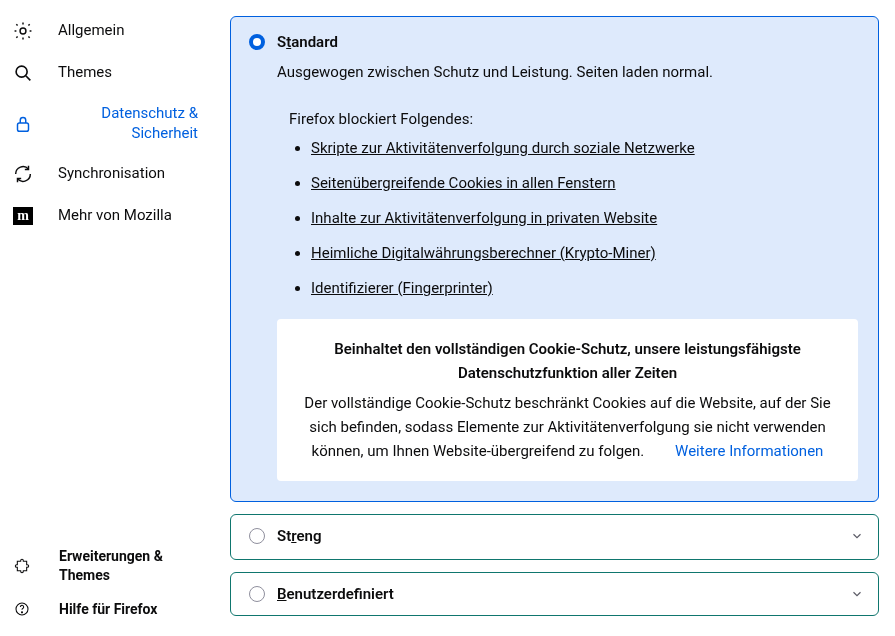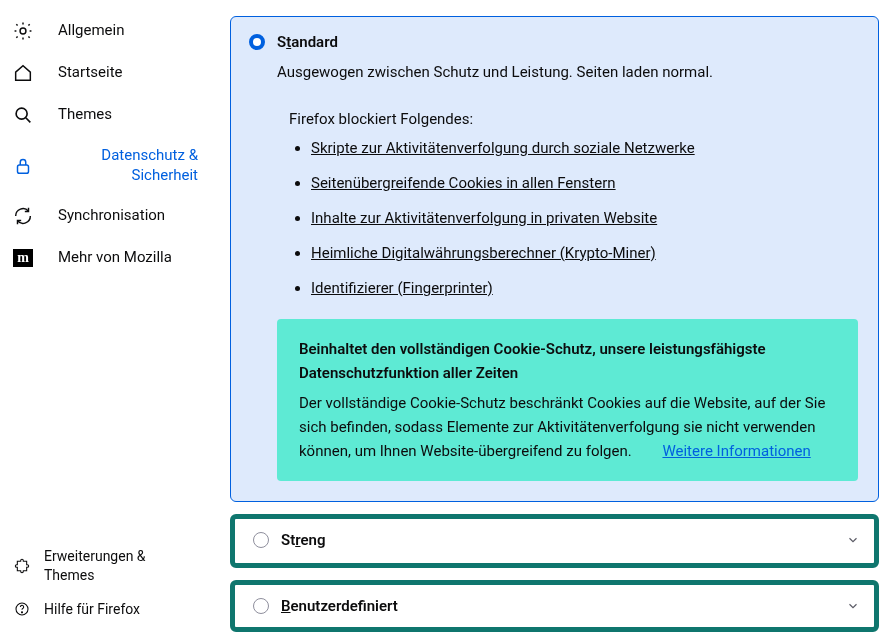--- a/index.html
+++ b/index.html
@@ -35,37 +35,38 @@
     flex-shrink: 0;
     display: flex;
     align-items: center;
     justify-content: center;
   }
   .sidebar-item.active { color: #0060df; text-align: right; }
   .sidebar-item.active svg { stroke: #0060df; }
   .sidebar-bottom .sidebar-item {
     padding: 8px 12px 8px 12px;
     font-size: 14px;
-    gap: 14px;
+    gap: 29px;
+    font-weight: bold;
   }
   .sidebar-bottom .icon { width: 16px; height: 16px; }
   .main {
     flex: 1;
     padding: 16px 16px 0 20px;
     overflow-y: hidden;
   }
   .option-card {
     border: 1px solid #0060df;
     border-radius: 6px;
     padding: 16px 20px 20px 18px;
     background: #deeafc;
     margin-bottom: 12px;
   }
   .option-card.collapsed {
-    border: 5px solid #0f766e;
+    border: 1px solid #0f766e;
     background: #fff;
     padding: 12px 14px 14px 18px;
     position: relative;
   }
   .option-header {
     display: flex;
     align-items: center;
     gap: 12px;
   }
   .radio {
@@ -101,33 +102,33 @@
   .block-list {
     padding-left: 34px;
     list-style: disc;
     text-decoration: underline;
   }
   .block-list li {
     margin-bottom: 14px;
     line-height: 1.4;
   }
   .info-box {
-    background: #5eead4;
+    background: #ffffff;
     border-radius: 4px;
     padding: 18px 22px;
     margin-top: 20px;
     line-height: 1.6;
+    text-align: center;
   }
   .info-title {
     font-weight: 600;
     margin-bottom: 6px;
   }
   .info-link {
     color: #0060df;
-    text-decoration: underline;
     margin-left: 27px;
     cursor: pointer;
   }
   .chevron {
     position: absolute;
     right: 14px;
     top: 14px;
   }
   .collapsed-desc {
     padding-left: 28px;
@@ -157,28 +158,20 @@
 <div class="sidebar">
   <div class="sidebar-top">
     <div class="sidebar-item">
       <span class="icon">
         <svg width="22" height="22" viewBox="0 0 24 24" fill="none" stroke="#0c0c0d" stroke-width="1.6">
             <circle cx="12" cy="12" r="3.2"></circle>
             <path d="M12 2.8v2M12 19.2v2M4.7 4.7l1.4 1.4M17.9 17.9l1.4 1.4M2.8 12h2M19.2 12h2M4.7 19.3l1.4-1.4M17.9 6.1l1.4-1.4"></path>
           </svg>
       </span>
       <span>Allgemein</span>
-    </div>
-    <div class="sidebar-item">
-      <span class="icon">
-        <svg width="22" height="22" viewBox="0 0 24 24" fill="none" stroke="#0c0c0d" stroke-width="1.6">
-            <path d="M4 11 L12 4 L20 11 V20 H4 Z"></path>
-          </svg>
-      </span>
-      <span>Startseite</span>
     </div>
     <div class="sidebar-item">
       <span class="icon">
         <svg width="22" height="22" viewBox="0 0 24 24" fill="none" stroke="#0c0c0d" stroke-width="1.8">
             <circle cx="10.5" cy="10.5" r="6"></circle>
             <path d="M20 20l-5-5"></path>
           </svg>
       </span>
       <span>Themes</span>
     </div>

